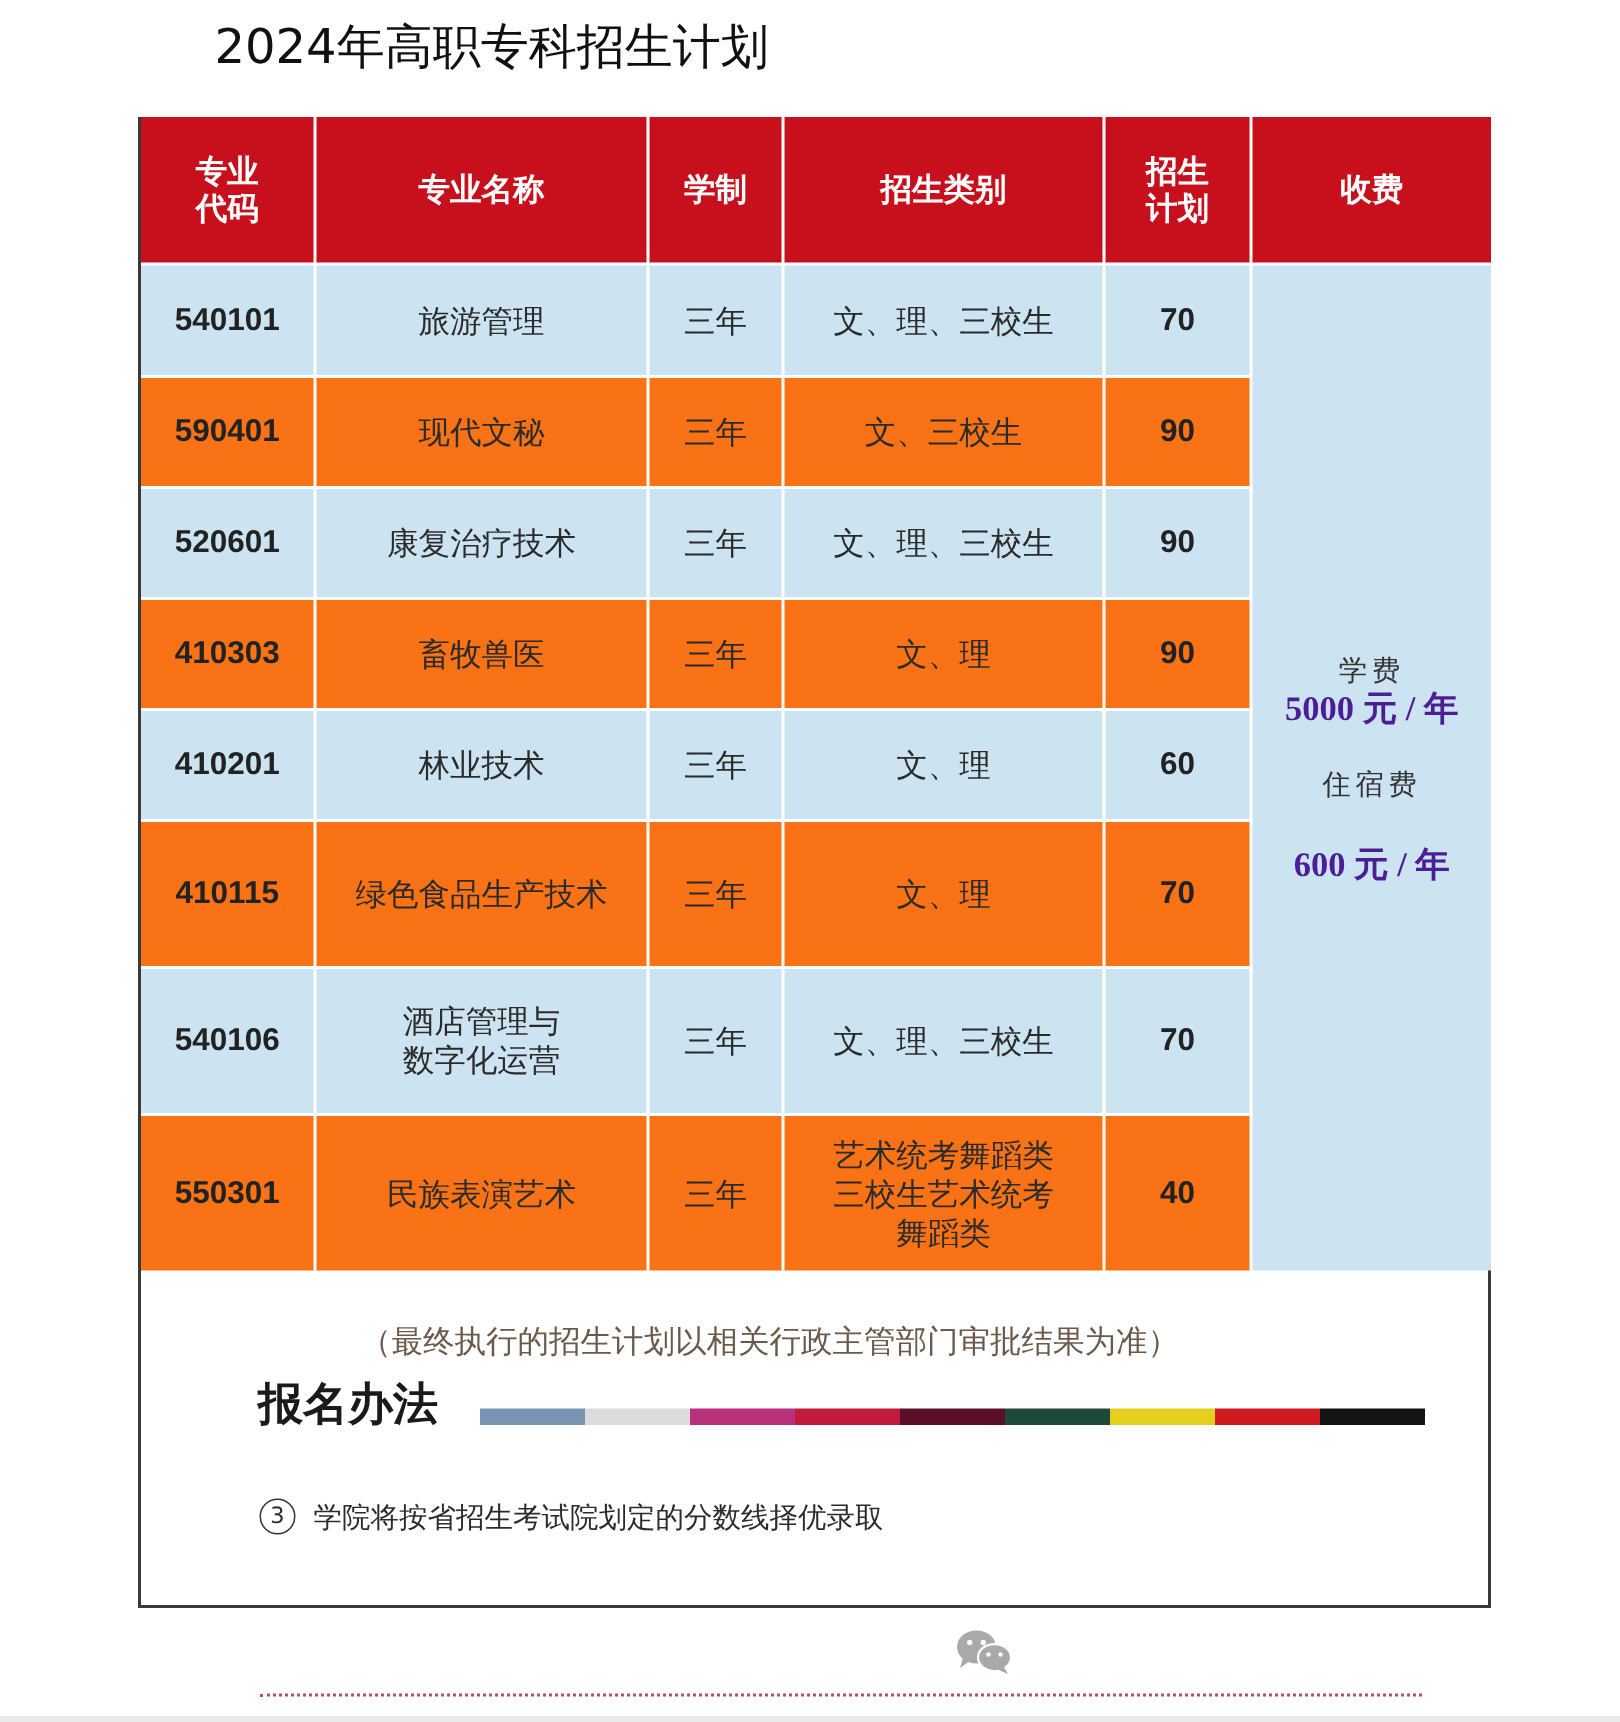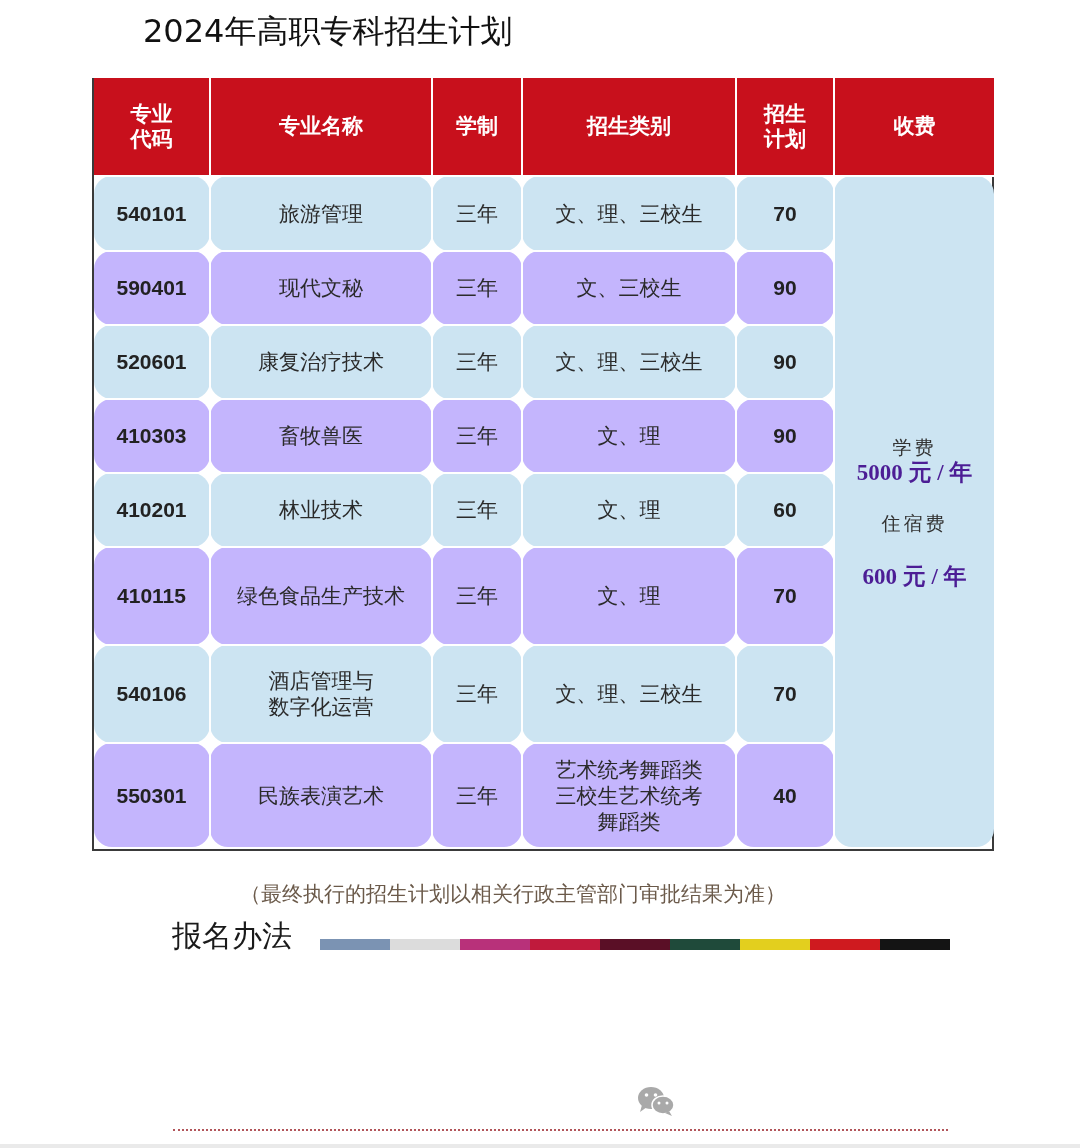--- a/index.html
+++ b/index.html
@@ -1,38 +1,38 @@
 <!DOCTYPE html>
 <html><head>
   <meta charset="utf-8">
   <style>
     html, body { margin: 0; padding: 0; background: #ffffff; }
     body { width: 1080px; height: 1148px; position: relative; overflow: hidden;
            font-family: "DejaVu Sans", "Liberation Sans", sans-serif; color: #222; }
     .title { position: absolute; left: 143px; top: 10px; font-size: 32px; font-weight: normal;
              color: #111; letter-spacing: 0px; }
-    .table-wrap { position: absolute; left: 92px; top: 78px; width: 902px; height: 773px;
+    .table-wrap { position: absolute; left: 92px; top: 78px; width: 902px; height: 994px;
                   border: 2px solid #3a3a3a; border-top: none; box-sizing: border-box; }
     table { border-collapse: collapse; table-layout: fixed; width: 900px; position: absolute; left: 0; top: 0; }
     th, td { text-align: center; vertical-align: middle; padding: 0; border: 2px solid #ffffff; }
     th { background: #c8101c; color: #ffffff; font-weight: bold; font-size: 21px; line-height: 25px; height: 97px; }
     tr > *:first-child { border-left: none; }
     tr > *:last-child { border-right: none; }
     thead th { border-top: none; }
-    td { font-size: 21px; color: #2b2b2b; line-height: 26px; border-radius: 18px; }
+    td { font-size: 21px; color: #2b2b2b; line-height: 26px; }
     td.code { font-weight: bold; font-family: "Liberation Sans", sans-serif; font-size: 21px; color: #222; }
     td.plan { font-weight: bold; font-family: "Liberation Sans", sans-serif; font-size: 21px; color: #222; }
     tr.light td { background: #cce4f2; }
-    tr.dark td { background: #c4b5fd; }
+    tr.dark td { background: #f97316; }
     td.fee { background: #cce4f2 !important; border-bottom: none; }
     .fee-label { font-family: "DejaVu Serif", "Liberation Serif", serif; font-size: 19px; color: #333; display: block; letter-spacing: 3px; }
     .fee-value { font-family: "Liberation Serif", "DejaVu Serif", serif; font-weight: bold; font-size: 23px; color: #4c1d95; display: block; margin-bottom: 24px; }
     .fee-value:last-child { margin-bottom: 0; margin-top: 28px; }
     .note { position: absolute; left: 240px; top: 880px; font-size: 21px; color: #6b5a4a; white-space: nowrap; }
-    .section-title { position: absolute; left: 172px; top: 916px; font-size: 30px; font-weight: normal; color: #1a1a1a; }
+    .section-title { position: absolute; left: 172px; top: 916px; font-size: 30px; font-weight: bold; color: #1a1a1a; }
     .color-bar { position: absolute; left: 320px; top: 939px; display: flex; height: 11px; }
     .color-bar span { display: block; width: 70px; height: 11px; }
     .steps { position: absolute; left: 173px; top: 996px; }
     .step { font-size: 19px; color: #2b2b2b; height: 46px; line-height: 32px; white-space: nowrap; }
     .step .num { display: inline-block; width: 22px; height: 22px; border: 1.5px solid #333; border-radius: 50%;
                  text-align: center; line-height: 21px; font-size: 15px; margin-right: 12px; vertical-align: middle; position: relative; top: -2px; }
     .step .key { color: #3f8fcc; }
     .step .gap { display: inline-block; width: 40px; }
     .watermark { position: absolute; left: 636px; top: 1085px; display: flex; align-items: center; color: #a6a6a6; font-size: 28px; white-space: nowrap; }
     .watermark svg { margin-right: 10px; }
@@ -141,20 +141,23 @@
   <span style="background:#b8317a"></span>
   <span style="background:#c01a3c"></span>
   <span style="background:#5a0f26"></span>
   <span style="background:#1f4a3a"></span>
   <span style="background:#e3cf1e"></span>
   <span style="background:#cf1a1f"></span>
   <span style="background:#141414"></span>
 </div>
 
 <div class="steps">
+  <div class="step">
+    <span class="num">3</span><span>学院将按省招生考试院划定的分数线择优录取</span>
+  </div>
 </div>
 
 <div class="watermark">
   <svg width="40" height="32" viewBox="0 0 40 32">
     <ellipse cx="15" cy="13" rx="13" ry="11" fill="#a9a9a9"></ellipse>
     <path d="M6 20 L4 27 L11 22 Z" fill="#a9a9a9"></path>
     <circle cx="10.5" cy="10" r="1.8" fill="#fff"></circle>
     <circle cx="19.5" cy="10" r="1.8" fill="#fff"></circle>
     <ellipse cx="27" cy="20" rx="11" ry="9" fill="#a9a9a9" stroke="#fff" stroke-width="1.5"></ellipse>
     <path d="M33 26 L36 31 L29 28 Z" fill="#a9a9a9"></path>

